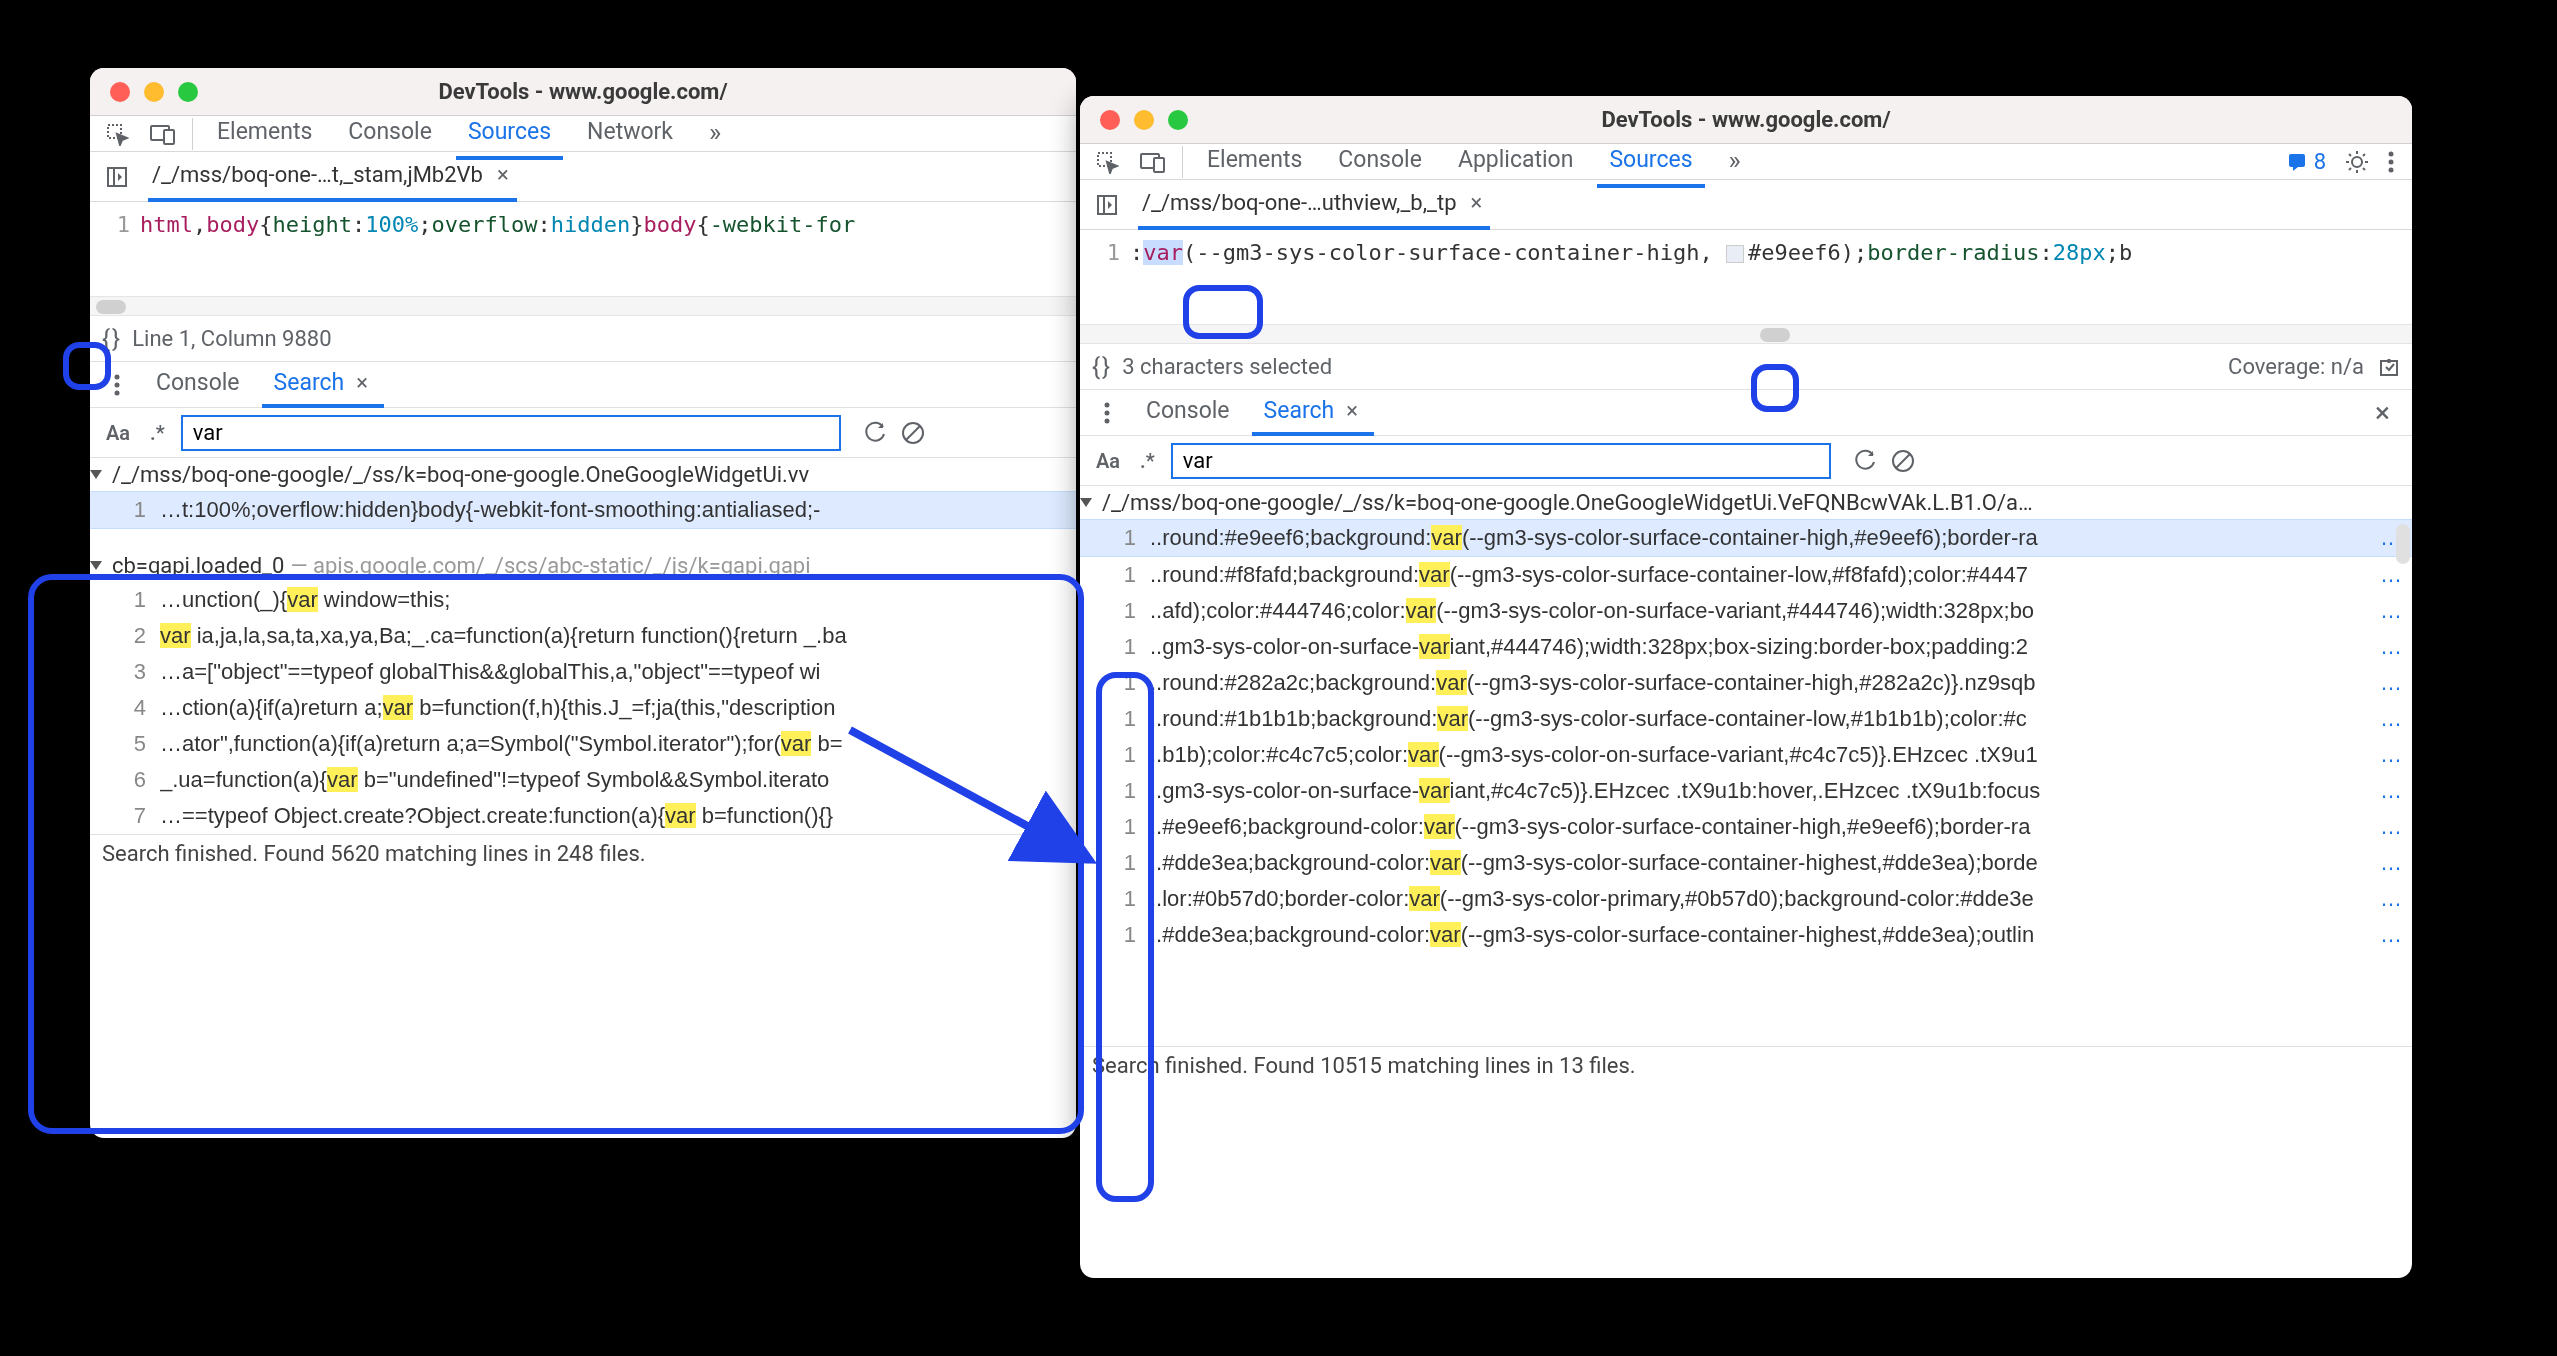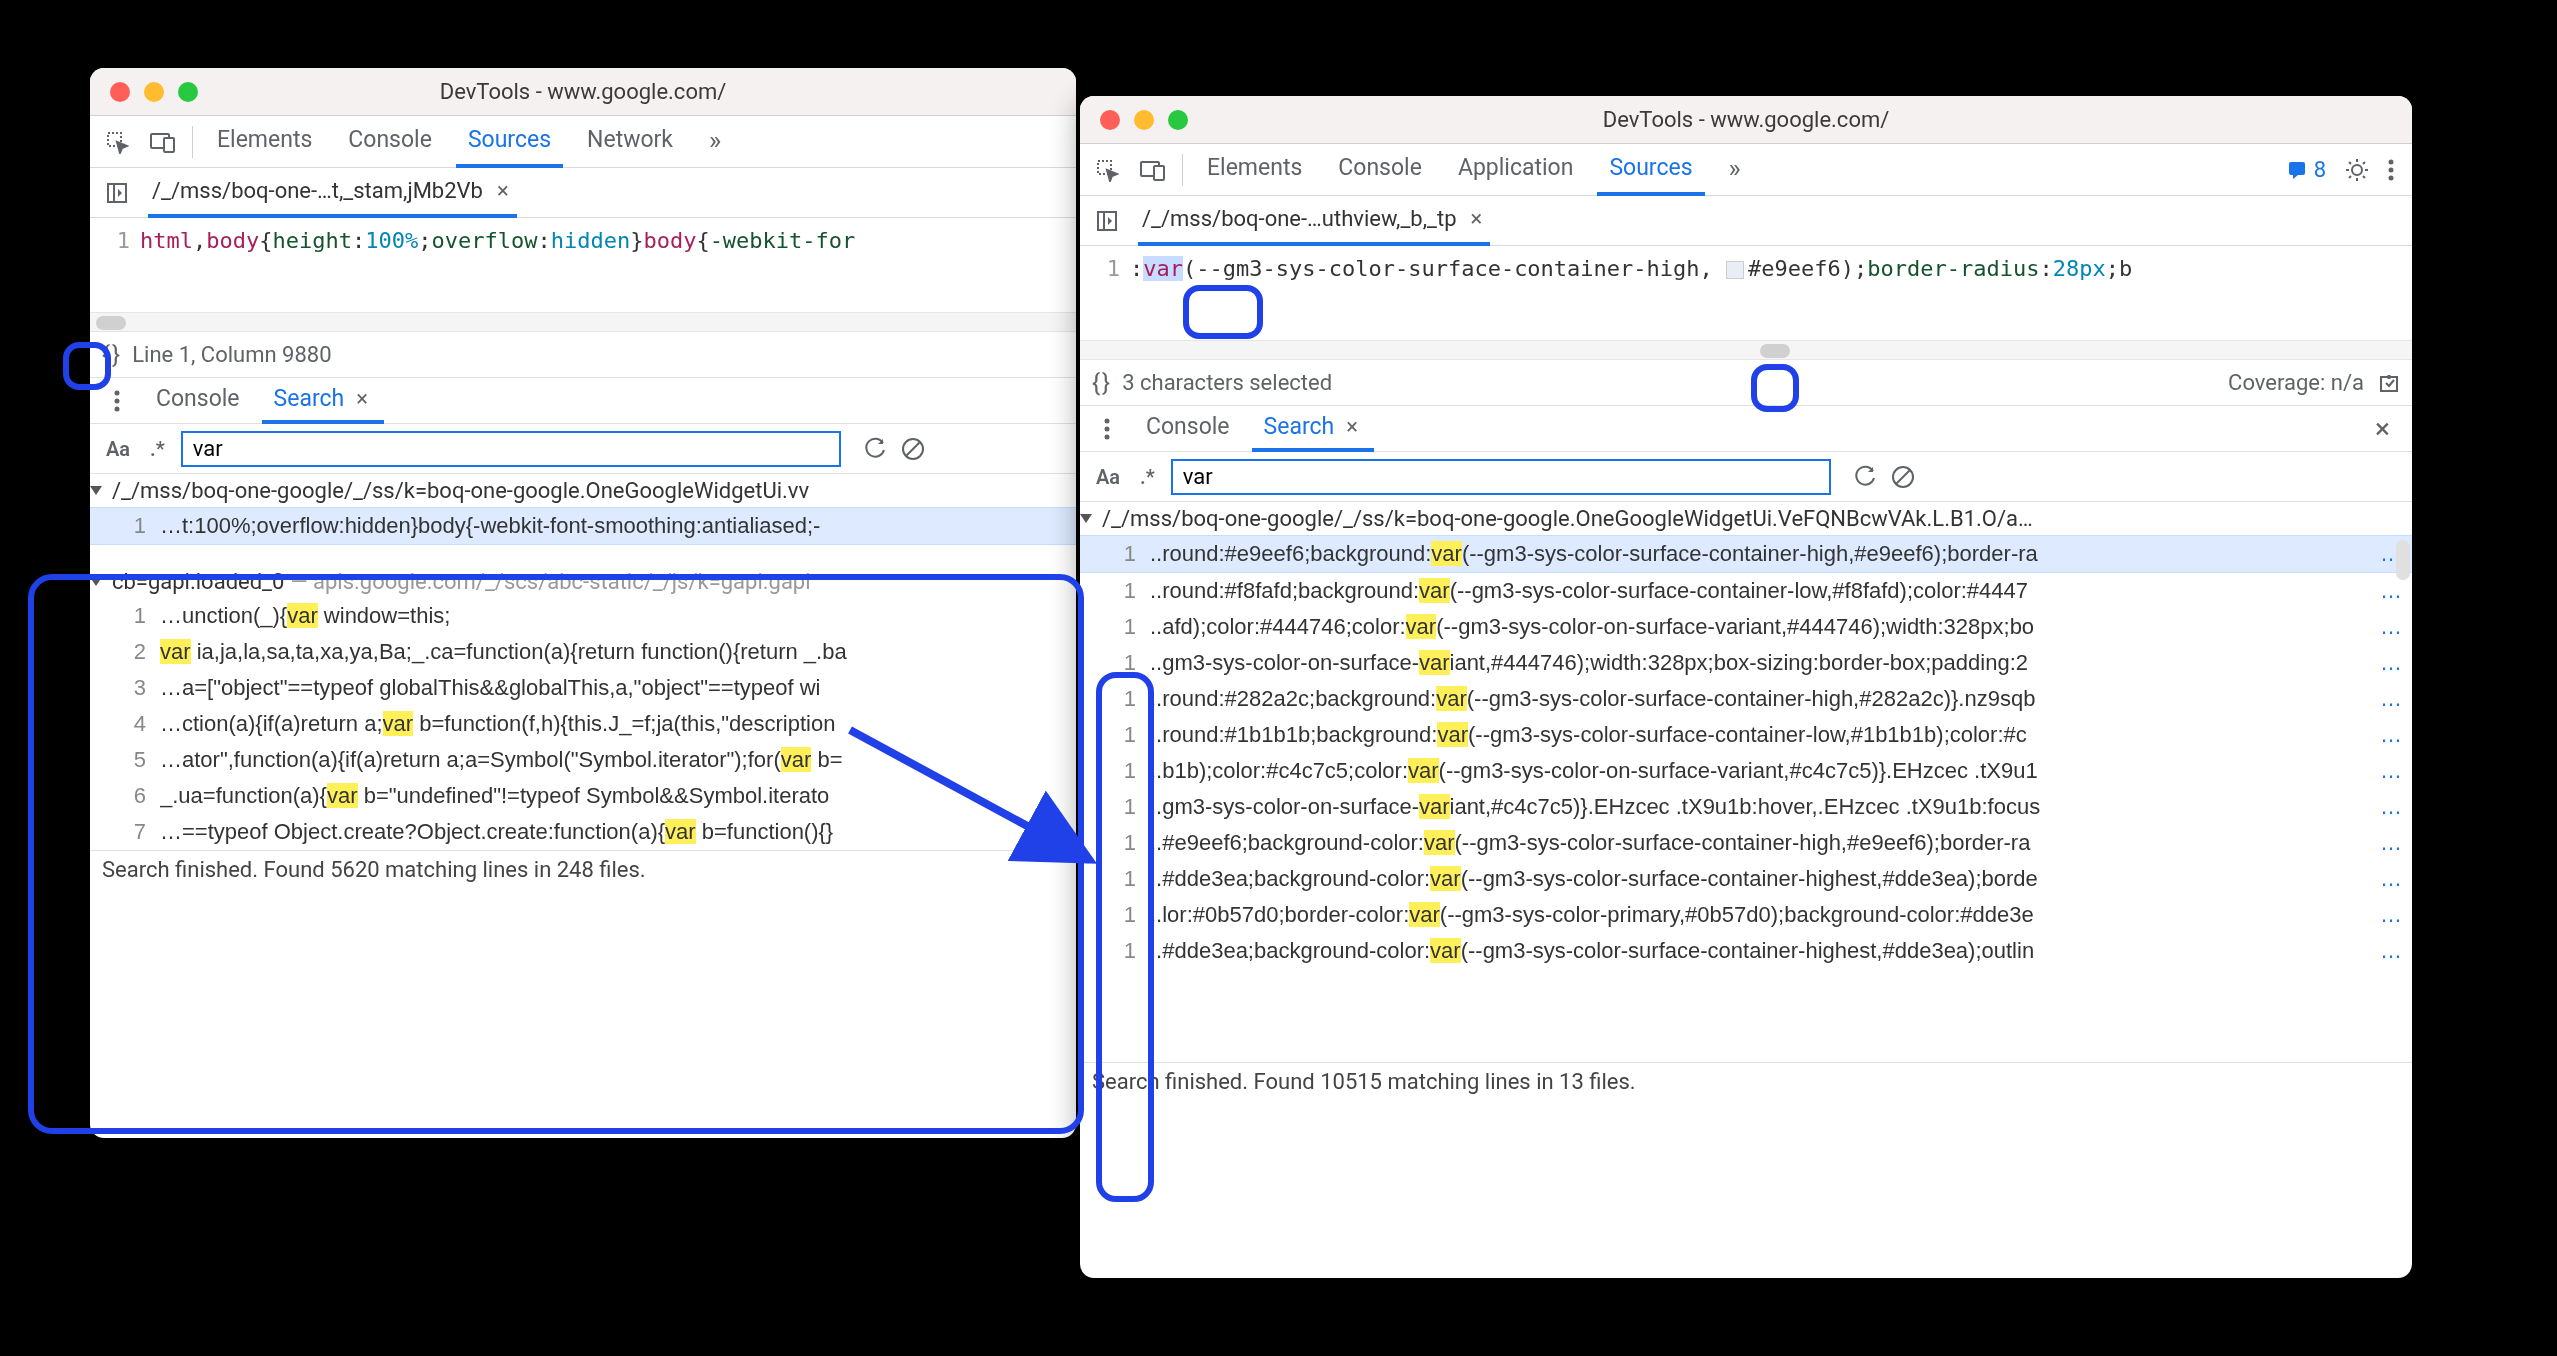--- a/index.html
+++ b/index.html
@@ -29,26 +29,26 @@
   }
   .traffic-lights { display: flex; gap: 14px; padding-left: 20px; }
   .dot { width: 20px; height: 20px; border-radius: 50%; }
   .dot.red { background: #ff5f57; }
   .dot.yellow { background: #febc2e; }
   .dot.green { background: #28c840; }
   .title-text {
     position: absolute;
     left: 50%;
     transform: translateX(-50%);
-    font-weight: 400;
+    font-weight: 700;
     font-size: 22px;
     color: #3a3a3a;
   }
   .toolbar {
-    height: 52px;
+    height: 36px;
     display: flex;
     align-items: center;
     border-bottom: 1px solid #d9d9d9;
     padding: 8px 10px;
     gap: 12px;
   }
   .icon-btn {
     width: 34px; height: 34px;
     display: flex; align-items: center; justify-content: center;
     color: #5f6368;

